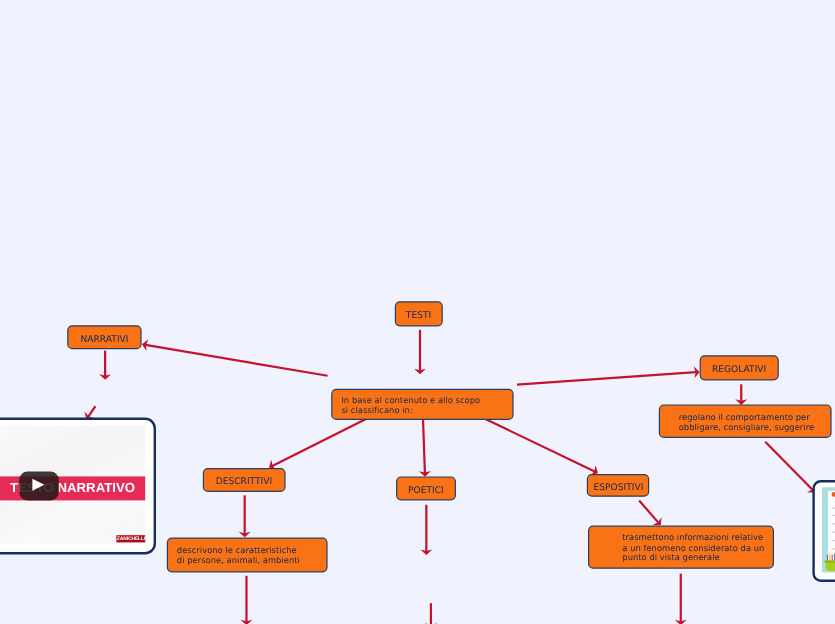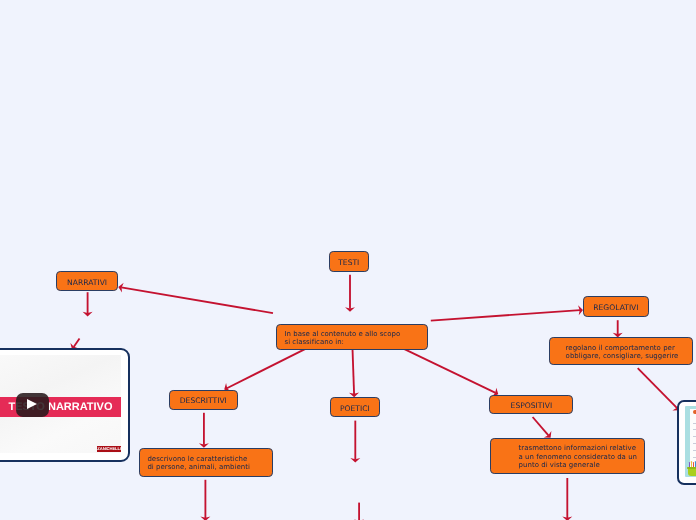--- a/index.html
+++ b/index.html
@@ -164,21 +164,21 @@
     <div class="node cat" style="left: 168.9px; top: 390px; width: 68.8px; height: 19.8px;">
       <span>DESCRITTIVI</span>
     </div>
     <div class="node desc" style="left: 139px; top: 447.6px; width: 133.5px; height: 29.3px;">
       <span>descrivono le caratteristiche
 di persone, animali, ambienti</span>
     </div>
     <div class="node cat" style="left: 329.8px; top: 397.3px; width: 50.2px; height: 19.9px;">
       <span>POETICI</span>
     </div>
-    <div class="node cat" style="left: 489.4px; top: 394.6px; width: 84px; height: 19.2px;">
+    <div class="node cat" style="left: 489.4px; top: 394.6px; width: 52px; height: 19.2px;">
       <span>ESPOSITIVI</span>
     </div>
     <div class="node desc" style="left: 489.6px; top: 437.6px; width: 155px; height: 36.4px; padding-left: 28px;">
       <span>trasmettono informazioni relative
 a un fenomeno considerato da un
 punto di vista generale</span>
     </div>
     <div class="node cat" style="left: 583.2px; top: 296.4px; width: 65.5px; height: 20.2px;">
       <span>REGOLATIVI</span>
     </div>

